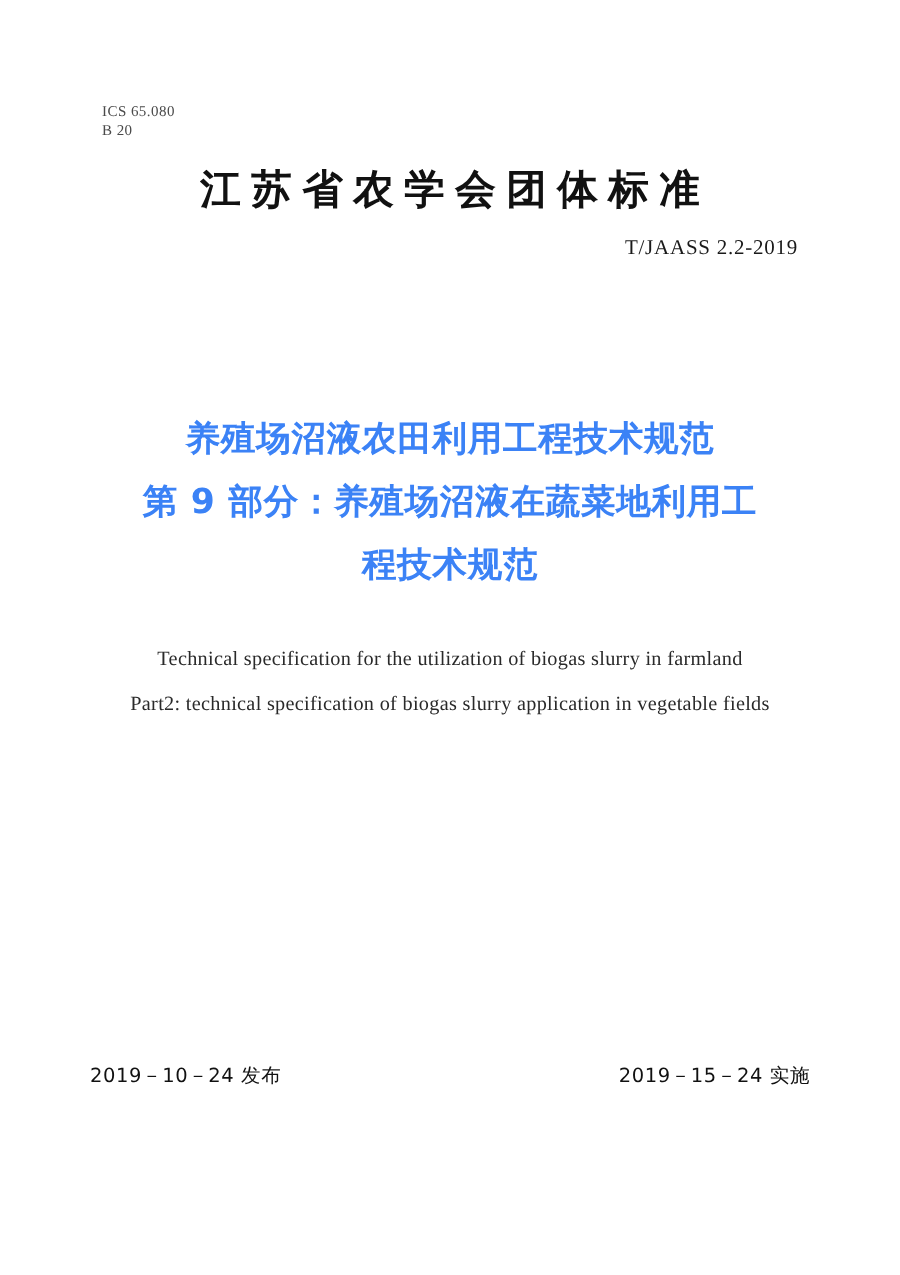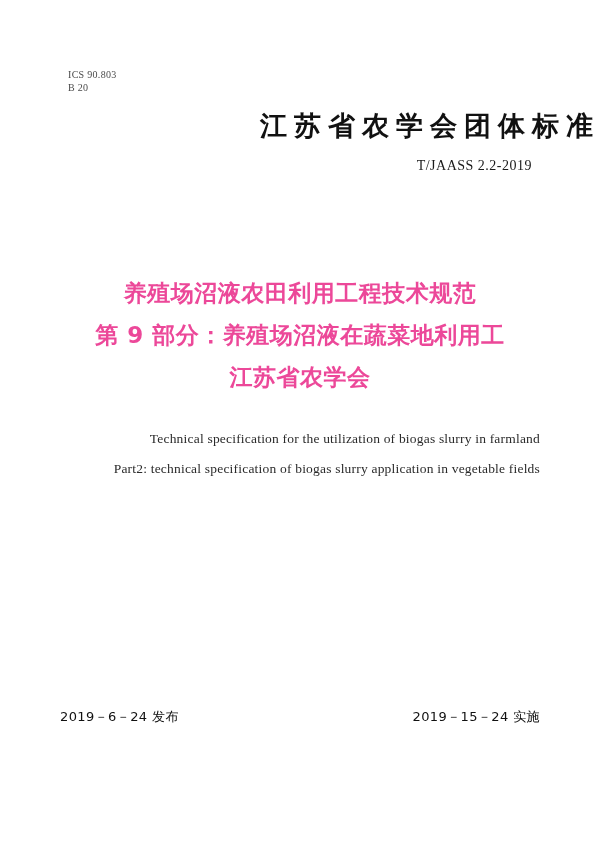--- a/index.html
+++ b/index.html
@@ -35,21 +35,21 @@
   }
   .ics-line {
     display: block;
     white-space: nowrap;
   }
   .org-title {
     position: absolute;
     left: 0;
     top: 108px;
     width: 600px;
-    text-align: right;
+    text-align: center;
     font-family: "DejaVu Sans", sans-serif;
     font-size: 27px;
     font-weight: bold;
     letter-spacing: 7px;
     color: #111111;
     text-indent: 7px;
   }
   .std-code {
     position: absolute;
     right: 68px;
@@ -64,37 +64,36 @@
     left: 60px;
     top: 272px;
     width: 480px;
     text-align: center;
   }
   .title-cn {
     font-family: "DejaVu Sans", sans-serif;
     font-size: 23px;
     font-weight: bold;
     line-height: 42px;
-    color: #ec4899;
+    color: #3b82f6;
     letter-spacing: 0.5px;
   }
   .title-cn .line {
     display: block;
   }
   .subtitle-en {
     margin-top: 26px;
     font-family: "Liberation Serif", serif;
     font-size: 13.5px;
     line-height: 30px;
     color: #2a2a2a;
     letter-spacing: 0.2px;
   }
   .subtitle-en .line {
     display: block;
-    text-align: right;
   }
   .footer-dates {
     position: absolute;
     left: 60px;
     top: 708px;
     width: 480px;
     display: flex;
     justify-content: space-between;
     font-family: "DejaVu Sans", sans-serif;
     font-size: 13px;
@@ -116,39 +115,39 @@
     color: #111111;
     letter-spacing: 1px;
   }
 </style>
 </head>
 <body>
 
 <div class="page">
 
   <div class="ics-block">
-    <span class="ics-line">ICS 90.803</span>
+    <span class="ics-line">ICS 65.080</span>
     <span class="ics-line">B 20</span>
   </div>
 
   <div class="org-title">江苏省农学会团体标准</div>
 
   <div class="std-code">T/JAASS 2.2-2019</div>
 
   <div class="title-zone">
     <div class="title-cn">
       <span class="line">养殖场沼液农田利用工程技术规范</span>
       <span class="line">第 9 部分：养殖场沼液在蔬菜地利用工</span>
-      <span class="line">江苏省农学会</span>
+      <span class="line">程技术规范</span>
     </div>
     <div class="subtitle-en">
       <span class="line">Technical specification for the utilization of biogas slurry in farmland</span>
       <span class="line">Part2: technical specification of biogas slurry application in vegetable fields</span>
     </div>
   </div>
 
   <div class="footer-dates">
-    <span class="date-item">2019－6－24 发布</span>
+    <span class="date-item">2019－10－24 发布</span>
     <span class="date-item">2019－15－24 实施</span>
   </div>
 
 
 </div>
 
 </body></html>

